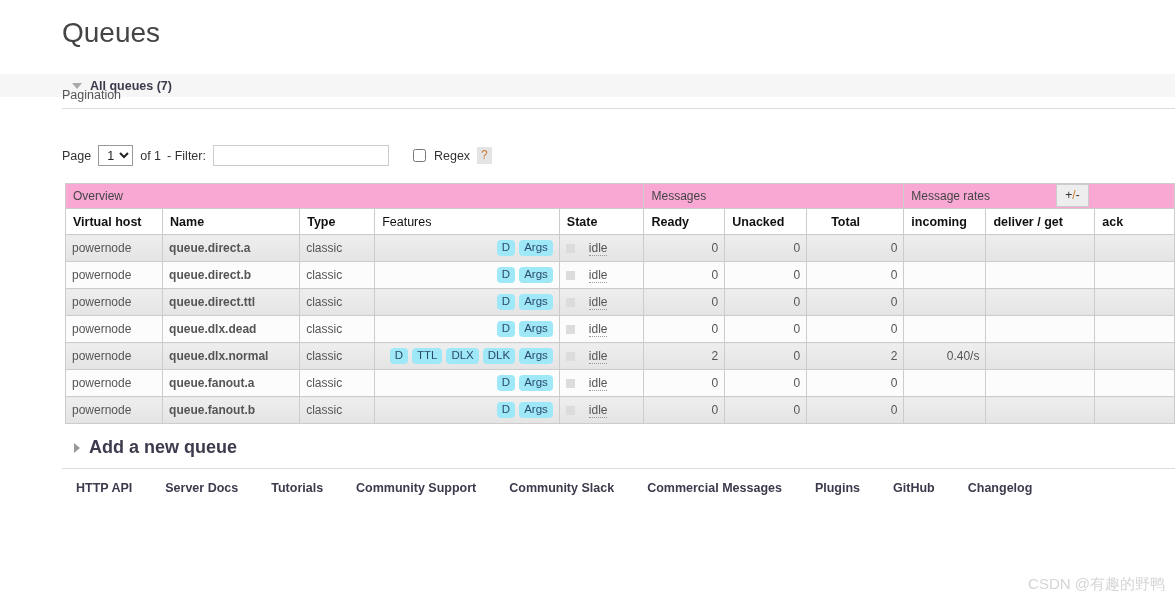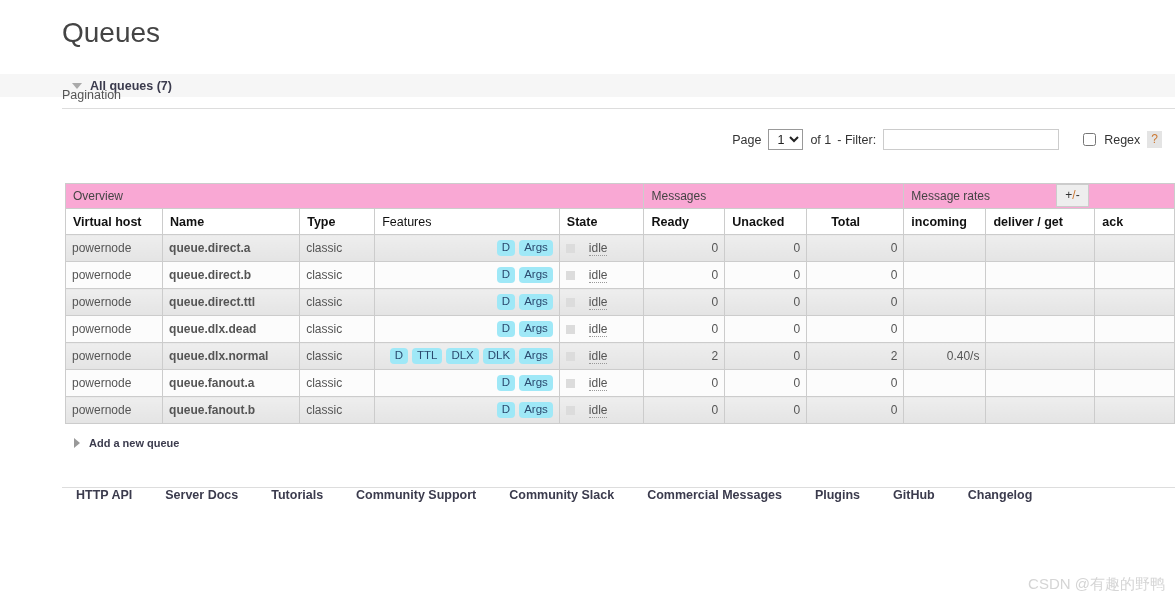--- a/index.html
+++ b/index.html
@@ -70,26 +70,25 @@
     width: 1100px;
   }
   #pagination-heading {
     font-size: 12.5px;
     color: #555555;
     padding-bottom: 6px;
     border-bottom: 1px solid #dddddd;
     width: 1113px;
   }
   #pagination-controls {
-    margin-top: 20px;
+    margin-top: 36px;
     display: flex;
     align-items: center;
     font-size: 12.5px;
     color: #333333;
-    justify-content: flex-end;
   }
   #pagination-controls .lbl { color: #333; }
   #page-select {
     margin: 0 7px;
     font-family: "Liberation Sans", sans-serif;
     font-size: 12.5px;
     padding: 2px 2px 2px 4px;
     border: 1px solid #999;
     background: #fff;
     color: #222;
@@ -213,33 +212,33 @@
 
   
   #add-queue-section {
     position: absolute;
     left: 74px;
     top: 437px;
     display: flex;
     align-items: center;
   }
   #add-queue-label {
-    font-size: 11px;
+    font-size: 18px;
     font-weight: bold;
     color: #3b3b4d;
   }
 
   
   #footer {
     position: absolute;
     left: 62px;
     top: 468px;
     width: 1113px;
     border-top: 1px solid #dddddd;
-    margin-top: 19px;
+    padding-top: 12px;
   }
   #footer-links {
     display: flex;
     align-items: center;
     margin-left: 14px;
   }
   #footer-links a {
     font-size: 12.5px;
     font-weight: bold;
     color: #3b3b4d;

